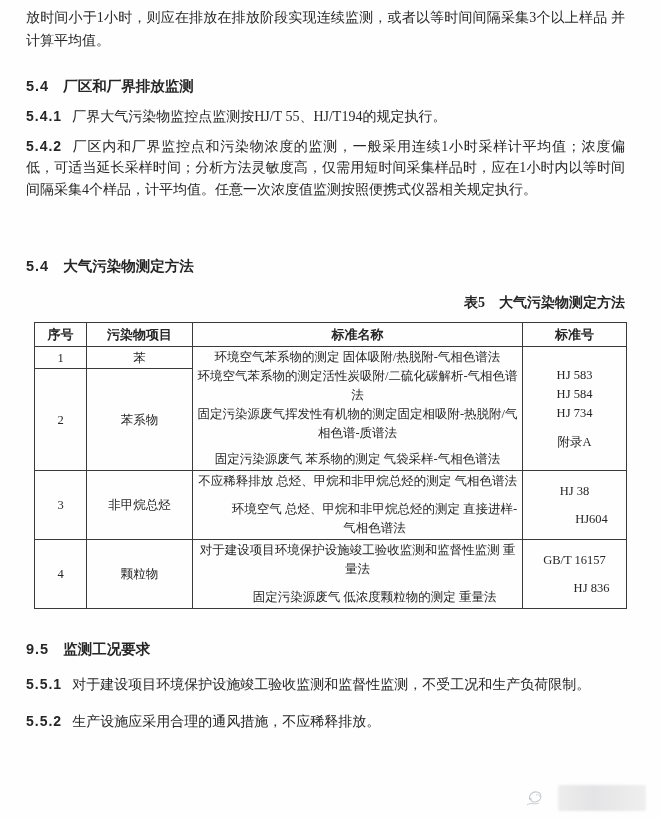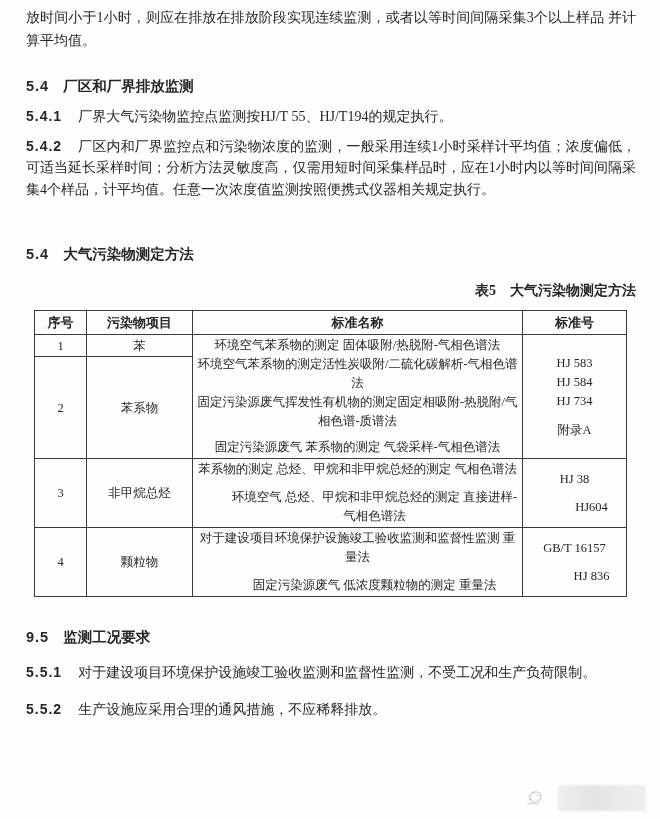--- a/index.html
+++ b/index.html
@@ -6,55 +6,55 @@
   html, body { background: #ffffff; }
   body {
     font-family: "Liberation Serif", "DejaVu Serif", serif;
     color: #262626;
   }
   .page {
     position: relative;
     width: 660px;
     height: 819px;
     background: #fefefe;
-    padding: 6px 24px 0 26px;
+    padding: 6px 35px 0 26px;
     overflow: hidden;
   }
   .para {
     font-size: 14px;
     line-height: 23px;
     text-align: justify;
   }
   .clause {
     font-size: 14px;
     line-height: 21.5px;
     text-align: justify;
   }
   .clause .no {
     font-family: "Liberation Sans", "DejaVu Sans", sans-serif;
     font-weight: 700;
-    margin-right: 16px;
+    margin-right: 10px;
     letter-spacing: 1px;
   }
   .heading {
     font-size: 14.5px;
     font-weight: 700;
     line-height: 20px;
   }
   .heading .no {
     font-family: "Liberation Sans", "DejaVu Sans", sans-serif;
     margin-right: 14px;
     letter-spacing: 1px;
   }
   .indent2 { text-indent: 2em; }
 
   .mt-h1   { margin-top: 24px; }
   .mt-c1   { margin-top: 10px; }
   .mt-c2   { margin-top: 8px;  }
-  .mt-h2   { margin-top: 44px; }
+  .mt-h2   { margin-top: 56px; }
   .mt-p2   { margin-top: 18px; }
   .mt-cap  { margin-top: 18px; }
   .mt-h3   { margin-top: 30px; }
   .mt-c3   { margin-top: 15px; }
 
   .table-caption {
     text-align: right;
     font-weight: 700;
     font-size: 14px;
   }
@@ -167,21 +167,21 @@
       </td>
     </tr>
     <tr>
       <td>2</td>
       <td>苯系物</td>
     </tr>
     <tr>
       <td>3</td>
       <td>非甲烷总烃</td>
       <td class="cell-pad">
-        <div class="name-line">苯系物的测定 总烃、甲烷和非甲烷总烃的测定 气相色谱法</div>
+        <div class="name-line">不应稀释排放 总烃、甲烷和非甲烷总烃的测定 气相色谱法</div>
         <div class="name-line pair-gap">环境空气 总烃、甲烷和非甲烷总烃的测定 直接进样-气相色谱法</div>
       </td>
       <td class="cell-pad">
         <div class="code-line">HJ 38</div>
         <div class="code-line pair-gap">HJ604</div>
       </td>
     </tr>
     <tr>
       <td>4</td>
       <td>颗粒物</td>

